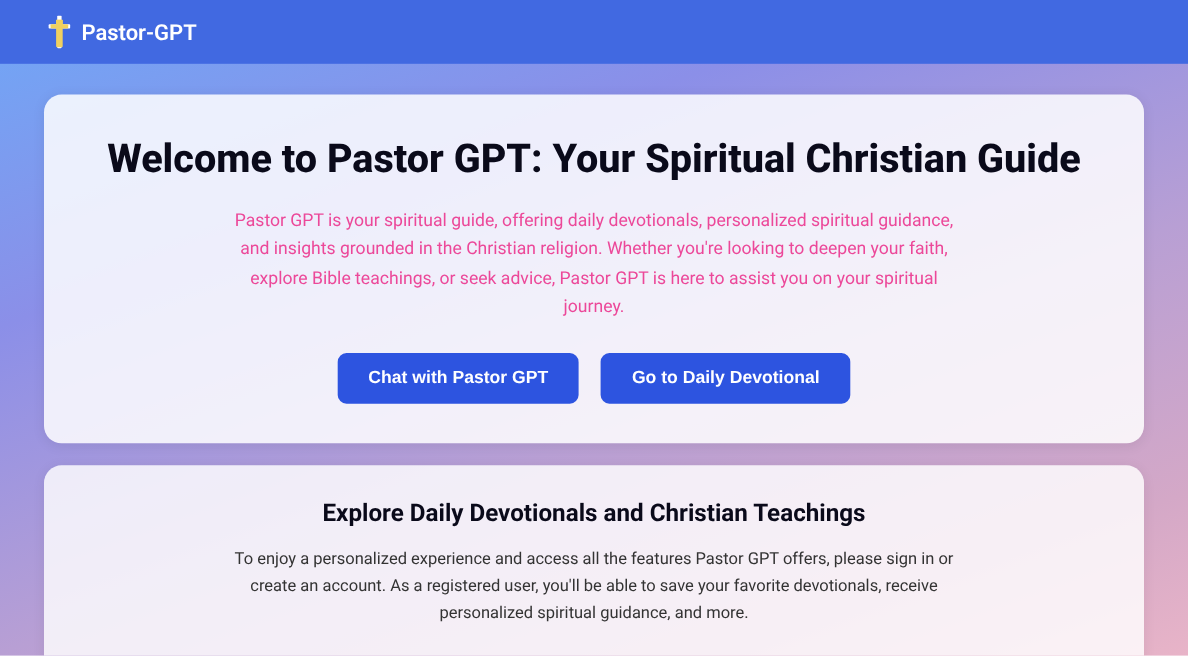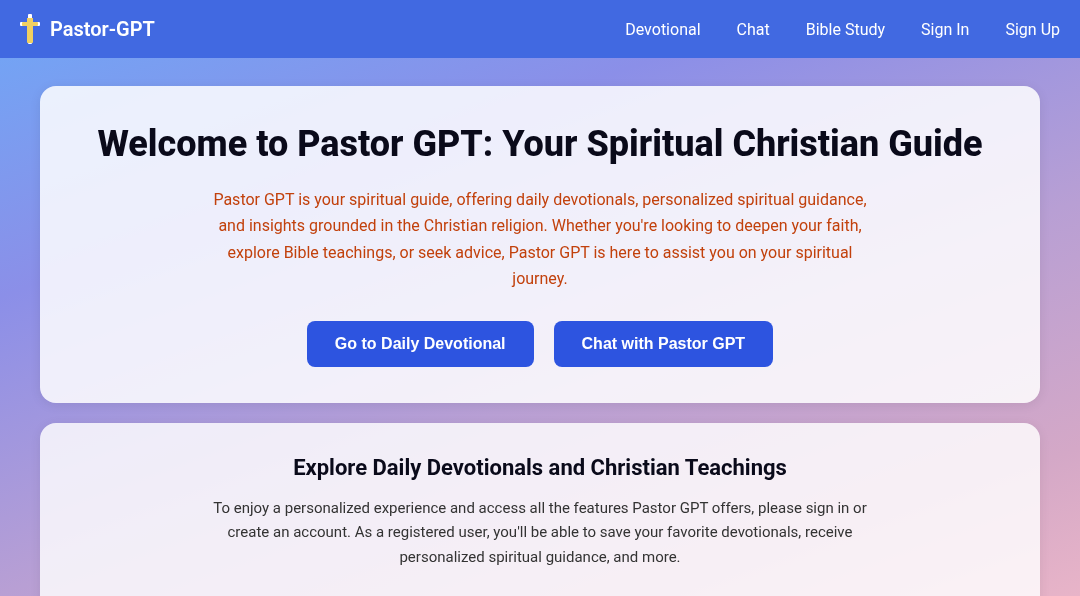--- a/index.html
+++ b/index.html
@@ -11,21 +11,21 @@
       overflow: hidden;
       background: linear-gradient(160deg, #6ea8f7 0%, #8b8fe8 30%, #b89fd4 60%, #d4a8c7 85%, #e8b4c8 100%);
     }
 
     
     .navbar {
       background-color: #4169e1;
       display: flex;
       align-items: center;
       justify-content: space-between;
-      padding: 0 20px;
+      padding: 0 44px;
       height: 58px;
     }
 
     .navbar-brand {
       display: flex;
       align-items: center;
       gap: 10px;
       color: white;
       font-size: 20px;
       font-weight: 600;
@@ -66,21 +66,21 @@
     .hero-title {
       font-size: 36px;
       font-weight: 800;
       color: #0a0a1a;
       line-height: 1.25;
       margin-bottom: 20px;
     }
 
     .hero-description {
       font-size: 16px;
-      color: #c2410c;
+      color: #ec4899;
       line-height: 1.65;
       max-width: 680px;
       margin: 0 auto 28px;
     }
 
     .hero-buttons {
       display: flex;
       justify-content: center;
       gap: 20px;
     }
@@ -128,37 +128,30 @@
 
     <svg width="20" height="30" viewBox="0 0 20 30" fill="none" xmlns="http://www.w3.org/2000/svg">
       <rect x="8" y="0" width="4" height="30" rx="1" fill="white"></rect>
       <rect x="0" y="8" width="20" height="4" rx="1" fill="white"></rect>
       <rect x="7" y="4" width="6" height="5" rx="0" fill="#f0d060"></rect>
       <rect x="7" y="4" width="6" height="25" rx="1" fill="#f0d060"></rect>
       <rect x="2" y="8" width="16" height="4" rx="1" fill="#f0d060"></rect>
     </svg>
     <span>Pastor-GPT</span>
   </a>
-  <ul class="navbar-links">
-    <li><a>Devotional</a></li>
-    <li><a>Chat</a></li>
-    <li><a>Bible Study</a></li>
-    <li><a>Sign In</a></li>
-    <li><a>Sign Up</a></li>
-  </ul>
 </nav>
 
 <div class="page-content">
 
   <div class="hero-card">
     <h1 class="hero-title">Welcome to Pastor GPT: Your Spiritual Christian Guide</h1>
     <p class="hero-description">Pastor GPT is your spiritual guide, offering daily devotionals, personalized spiritual guidance, and insights grounded in the Christian religion. Whether you're looking to deepen your faith, explore Bible teachings, or seek advice, Pastor GPT is here to assist you on your spiritual journey.</p>
     <div class="hero-buttons">
+      <button class="btn-primary">Chat with Pastor GPT</button>
       <button class="btn-primary">Go to Daily Devotional</button>
-      <button class="btn-primary">Chat with Pastor GPT</button>
     </div>
   </div>
 
   <div class="secondary-card">
     <h2 class="secondary-title">Explore Daily Devotionals and Christian Teachings</h2>
     <p class="secondary-description">To enjoy a personalized experience and access all the features Pastor GPT offers, please sign in or create an account. As a registered user, you'll be able to save your favorite devotionals, receive personalized spiritual guidance, and more.</p>
 
   </div>
 
 </div>

